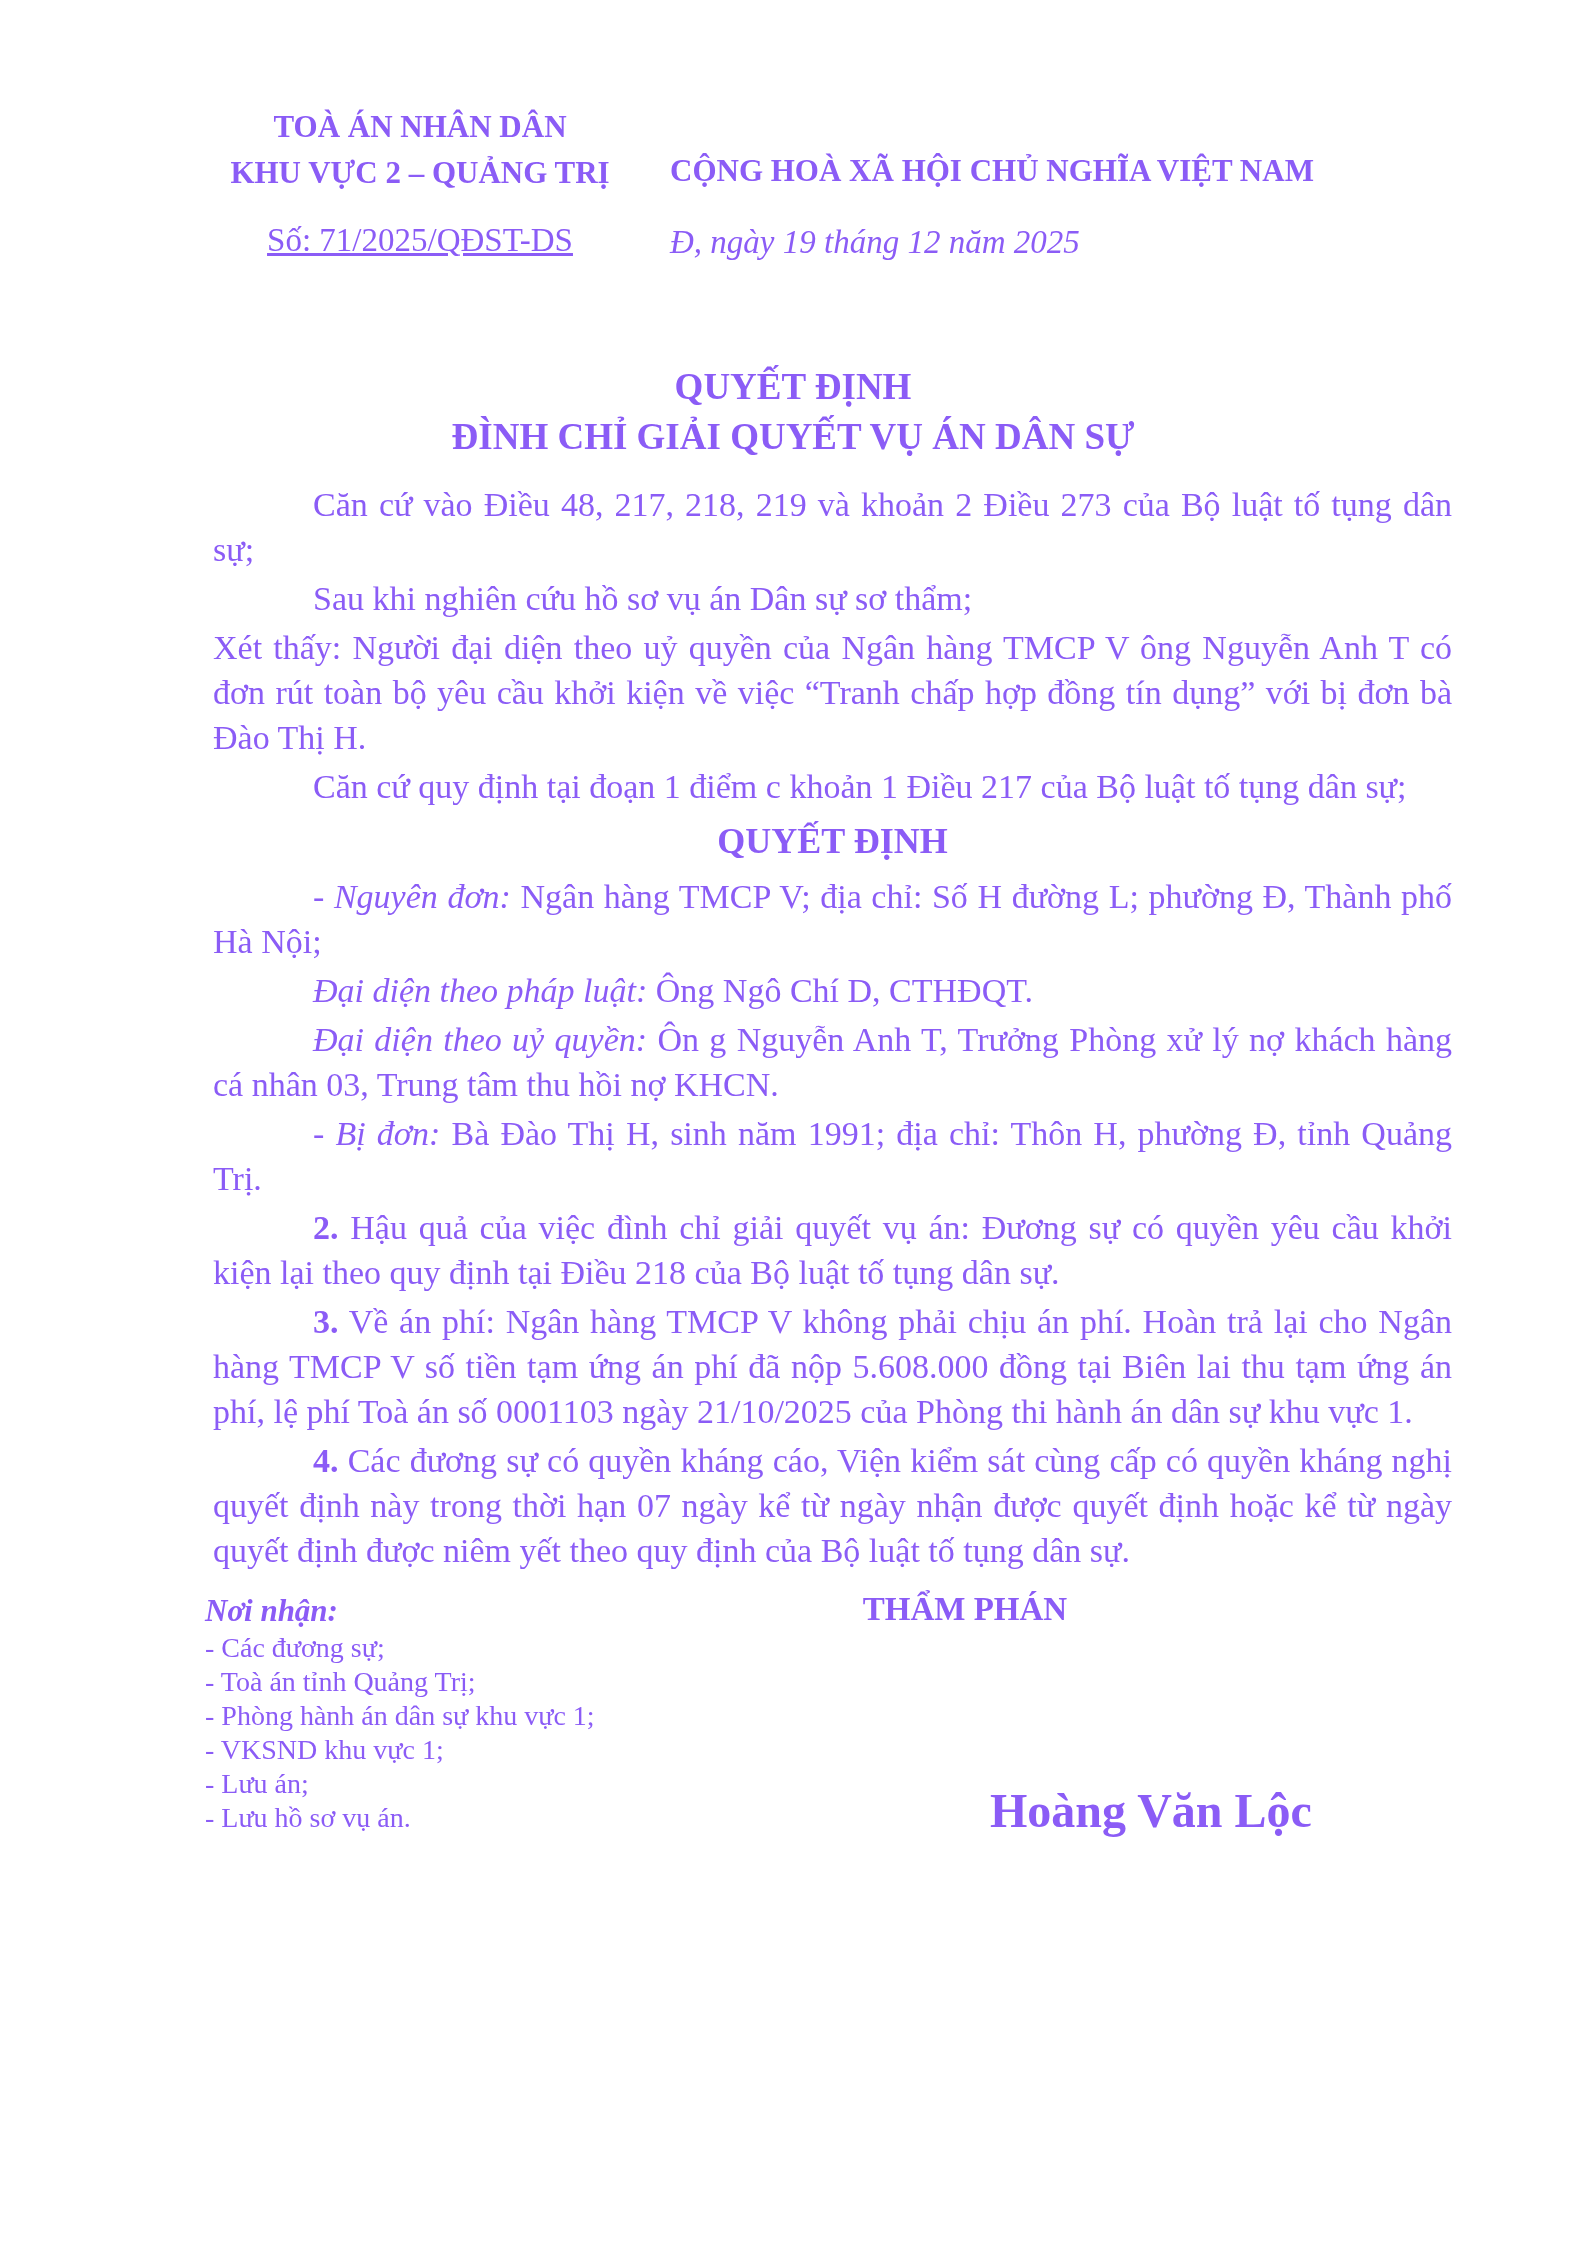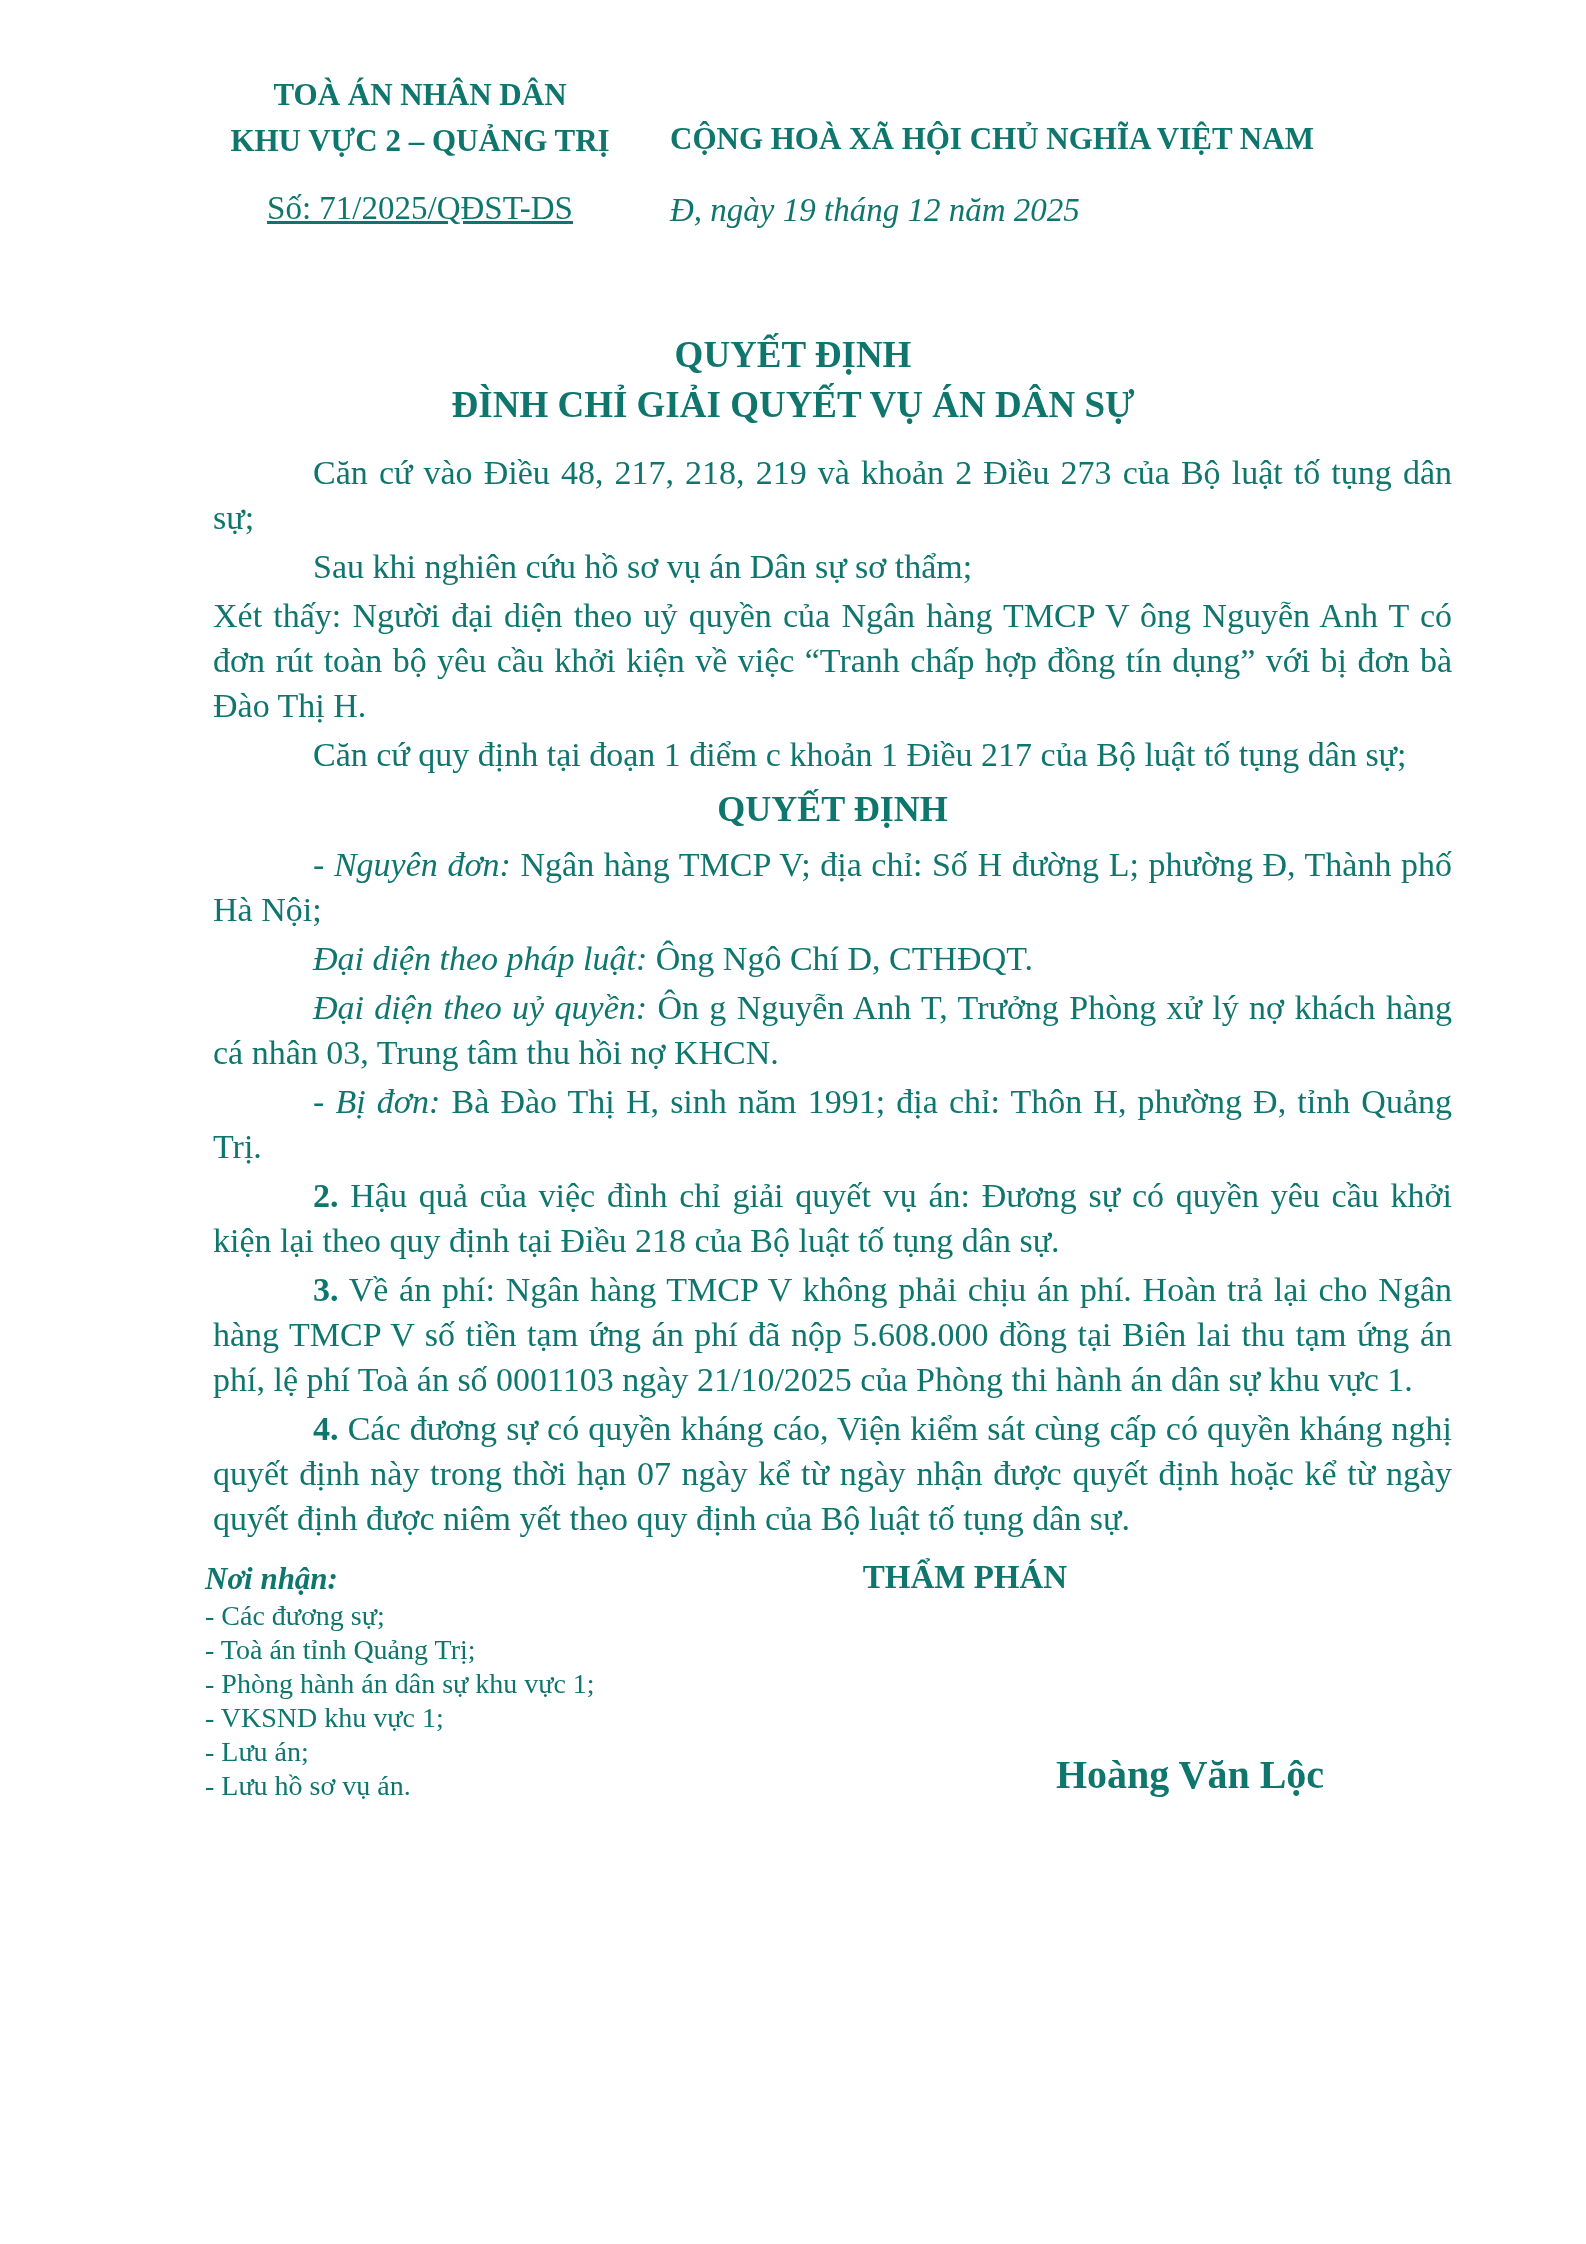--- a/index.html
+++ b/index.html
@@ -1,25 +1,25 @@
 <!DOCTYPE html>
 <html><head>
 <meta charset="utf-8">
 <style>
   html, body { margin: 0; padding: 0; background: #ffffff; }
   .page {
     position: relative;
     width: 1586px;
     height: 2244px;
     background: #ffffff;
-    color: #0f766e;
+    color: #8b5cf6;
     font-family: "Liberation Serif", "DejaVu Serif", serif;
     overflow: hidden;
     box-sizing: border-box;
-    padding-top: 72px;
+    padding-top: 104px;
   }
   
   .header { position: relative; height: 178px; }
   .header-left {
     position: absolute; left: 160px; top: 0; width: 520px;
     text-align: center;
   }
   .court-line { font-weight: bold; font-size: 31px; line-height: 46px; }
   .doc-number { font-size: 33px; line-height: 44px; margin-top: 22px; text-decoration: underline; }
   .header-right {
@@ -50,21 +50,21 @@
   
   .footer { position: relative; margin: 18px 126px 0 205px; height: 380px; }
   .recipients-label { font-weight: bold; font-style: italic; font-size: 31px; line-height: 40px; }
   .recipients-list div { font-size: 28px; line-height: 34px; }
   .judge-title {
     position: absolute; top: 0; left: 560px; width: 400px;
     text-align: center; font-weight: bold; font-size: 33px;
   }
   .judge-name {
     position: absolute; top: 192px; left: 785px; width: 400px;
-    text-align: center; font-weight: bold; font-size: 40px;
+    text-align: left; font-weight: bold; font-size: 48px;
   }
 </style>
 </head>
 <body>
 
 <div class="page">
 
   <div class="header">
     <div class="header-left">
       <div class="court-line">TOÀ ÁN NHÂN DÂN</div>

